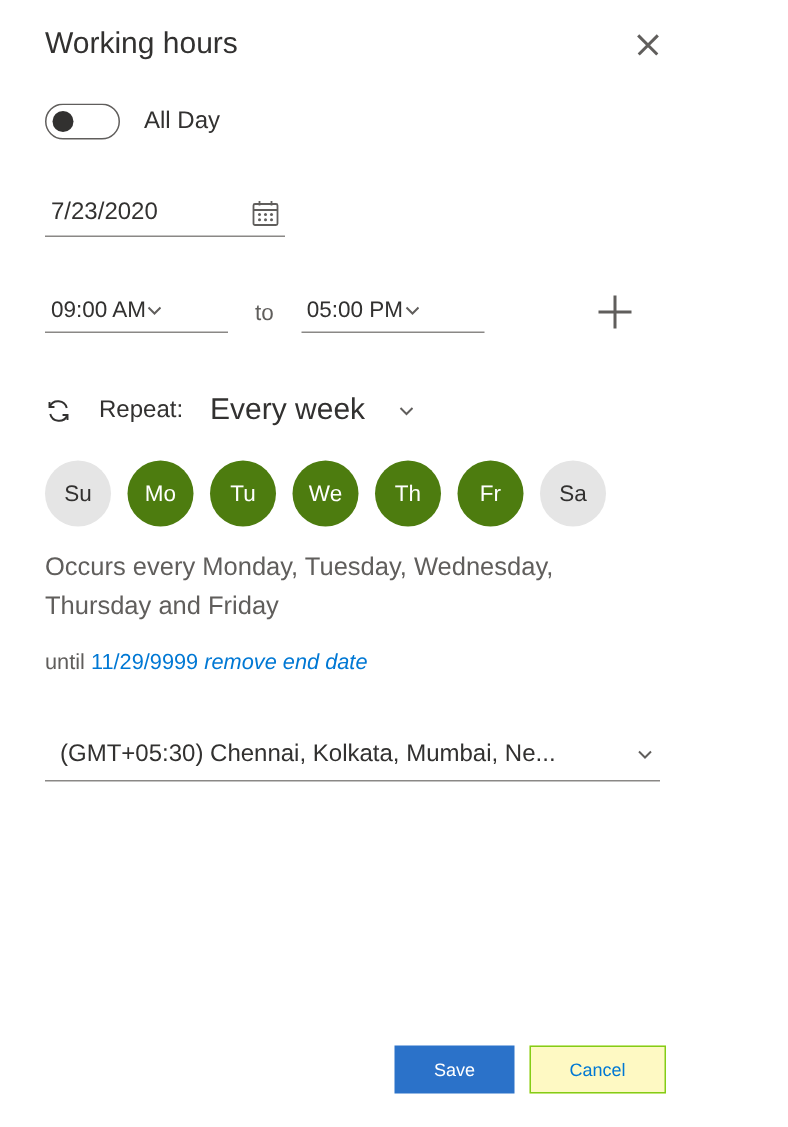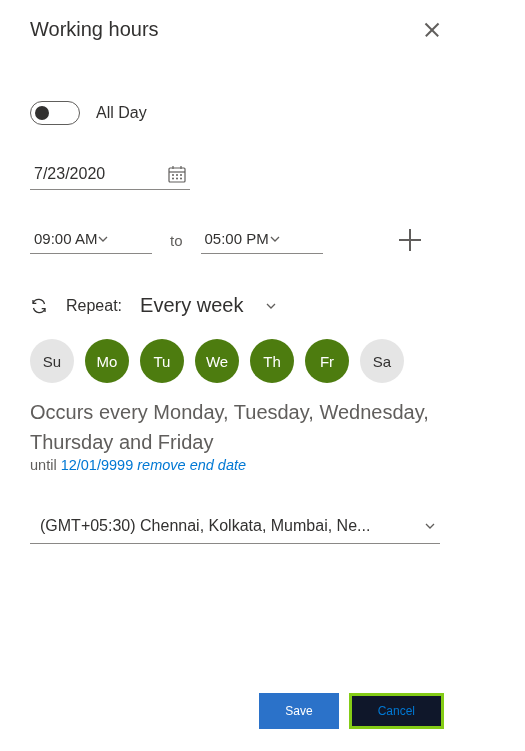--- a/index.html
+++ b/index.html
@@ -69,21 +69,20 @@
     .scroll-area::-webkit-scrollbar-button:single-button {
       background: #f3f2f1;
       height: 18px;
       display: block;
     }
     .all-day-row {
       display: flex;
       align-items: center;
       gap: 16px;
       margin-bottom: 40px;
-      margin-top: 32px;
     }
     .toggle {
       width: 50px;
       height: 24px;
       border: 1px solid #605e5c;
       border-radius: 12px;
       position: relative;
       cursor: pointer;
       background: #fff;
     }
@@ -219,24 +218,24 @@
     }
     .day-inactive {
       background: #e5e5e5;
       color: #323130;
     }
     .day-active {
       background: #4d7c0f;
       color: #fff;
     }
     .occurs-text {
-      font-size: 20px;
+      font-size: 17px;
       color: #605e5c;
       line-height: 1.5;
-      margin-bottom: 0;
+      margin-bottom: 18px;
     }
     .until-row {
       font-size: 14.5px;
       color: #605e5c;
       margin-bottom: 38px;
     }
     .until-date {
       color: #0078d4;
       cursor: pointer;
     }
@@ -272,23 +271,23 @@
       font-size: 12px;
       cursor: pointer;
       font-family: inherit;
     }
     .btn-primary {
       background: #2b72c9;
       color: #fff;
       border: none;
     }
     .btn-secondary {
-      background: #0f172a;
+      background: #fef9c3;
       color: #0078d4;
-      border: 3px solid #84cc16;
+      border: 1px solid #84cc16;
     }
   </style>
 </head>
 <body>
 
 <div class="dialog">
   <div class="header">
     <div class="title">Working hours</div>
     <div class="close-btn"></div>
   </div>
@@ -365,21 +364,21 @@
         <div class="day-circle day-active">We</div>
         <div class="day-circle day-active">Th</div>
         <div class="day-circle day-active">Fr</div>
         <div class="day-circle day-inactive">Sa</div>
       </div>
 
     <div class="occurs-text">Occurs every Monday, Tuesday, Wednesday, Thursday and Friday</div>
     <div class="until-row">
       <span>until</span>
       <span> </span>
-      <span class="until-date">12/01/9999</span>
+      <span class="until-date">11/29/9999</span>
       <span> </span>
       <span class="remove-end">remove end date</span>
     </div>
 
     <div class="tz-select">
       <span class="tz-value">(GMT+05:30) Chennai, Kolkata, Mumbai, Ne...</span>
       <span class="chevron-down">
         <svg width="12" height="12" viewBox="0 0 12 12" fill="none" stroke="#605e5c" stroke-width="1.3">
           <polyline points="2,4 6,8 10,4"></polyline>
         </svg>

